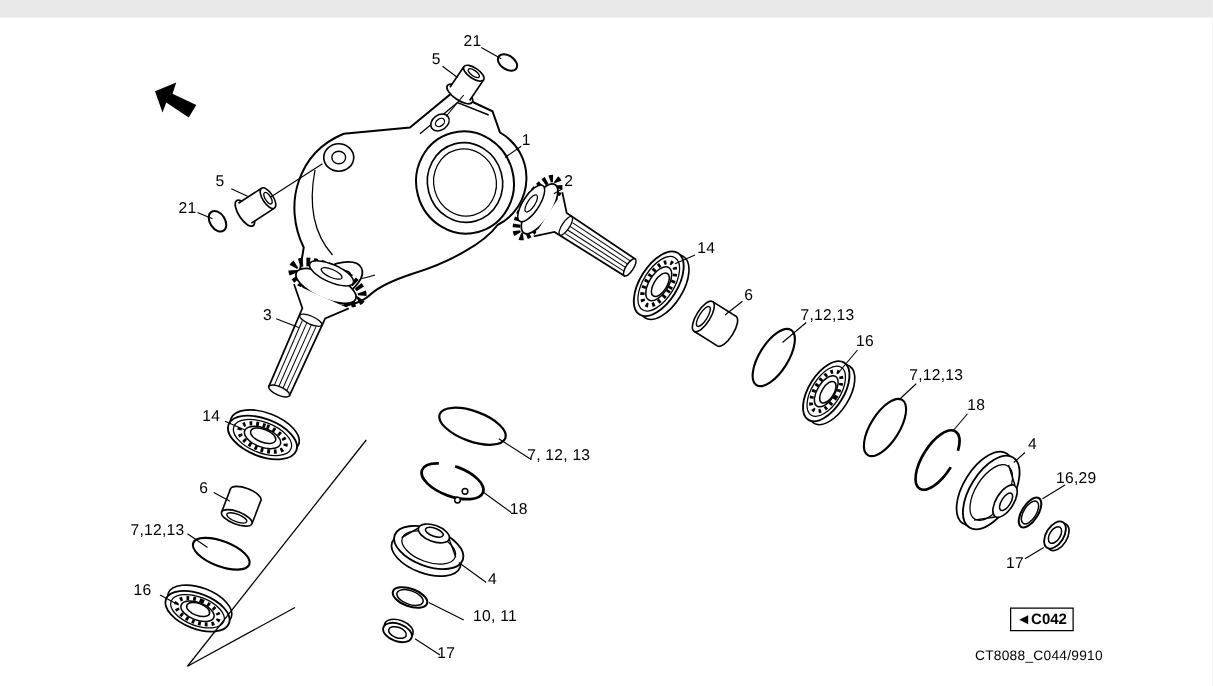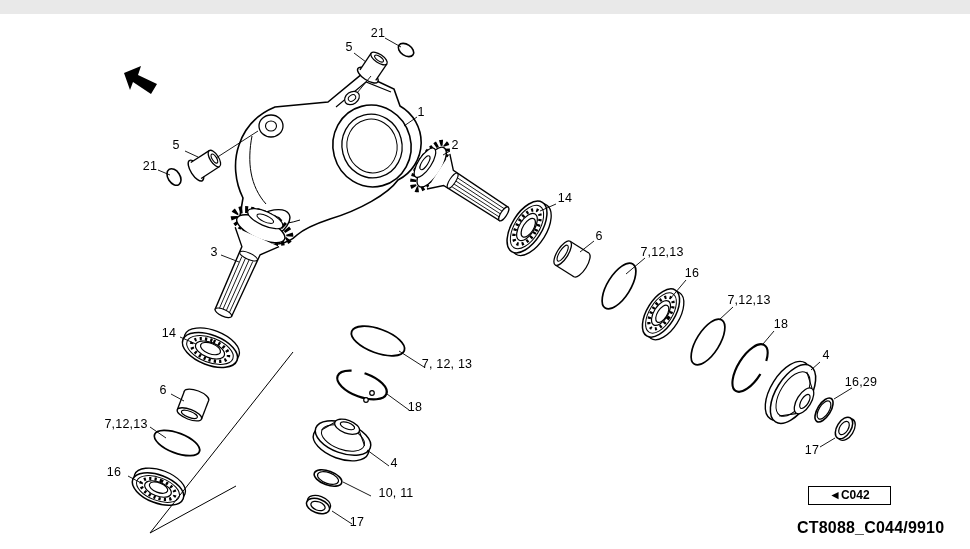--- a/index.html
+++ b/index.html
@@ -9,26 +9,26 @@
     overflow:hidden; margin:14px auto;
   }
   svg.diagram { position:absolute; left:0; top:0; }
   .labels { position:absolute; left:0; top:0; width:100%; height:100%; pointer-events:none; }
   .part-label {
     position:absolute; transform:translate(-50%,-50%);
     font-size:12.5px; color:#000; white-space:nowrap; letter-spacing:.2px;
   }
   .ref-box {
     position:absolute; left:808px; top:472px; background:#fff;
-    border:1.6px solid #000; padding:0 20px; font-size:12px; font-weight:bold;
+    border:1.6px solid #000; padding:0 4px; font-size:12px; font-weight:bold;
     line-height:17px; cursor:pointer;
   }
   .caption {
-    position:absolute; left:797px; top:505px; font-size:16px;
-    font-weight:bold; letter-spacing:.2px; color:#000;
+    position:absolute; left:780px; top:505px; font-size:11px;
+    font-weight:normal; letter-spacing:.2px; color:#000;
   }
 </style>
 </head>
 <body>
 
 <div class="page">
 
   <svg class="diagram" width="970" height="549" viewBox="0 0 970 549">
 
     <polygon points="124,59 141,52 138,61 157,70 151,80 133,68 130,76" fill="#000"></polygon>

